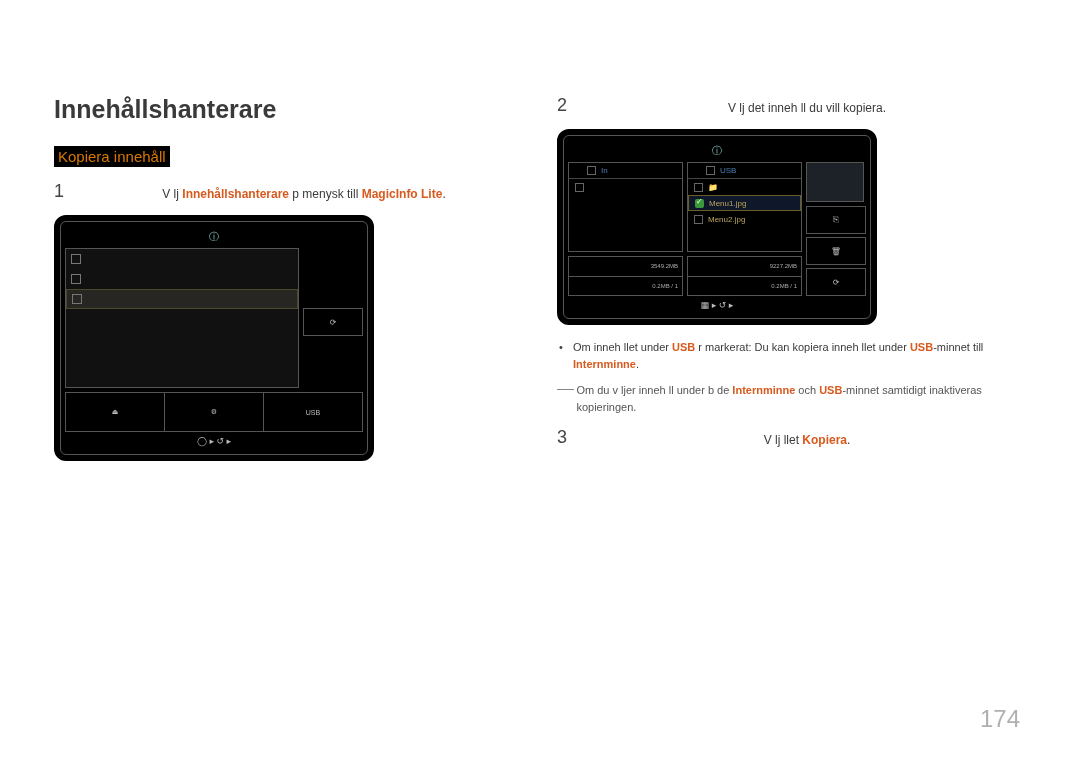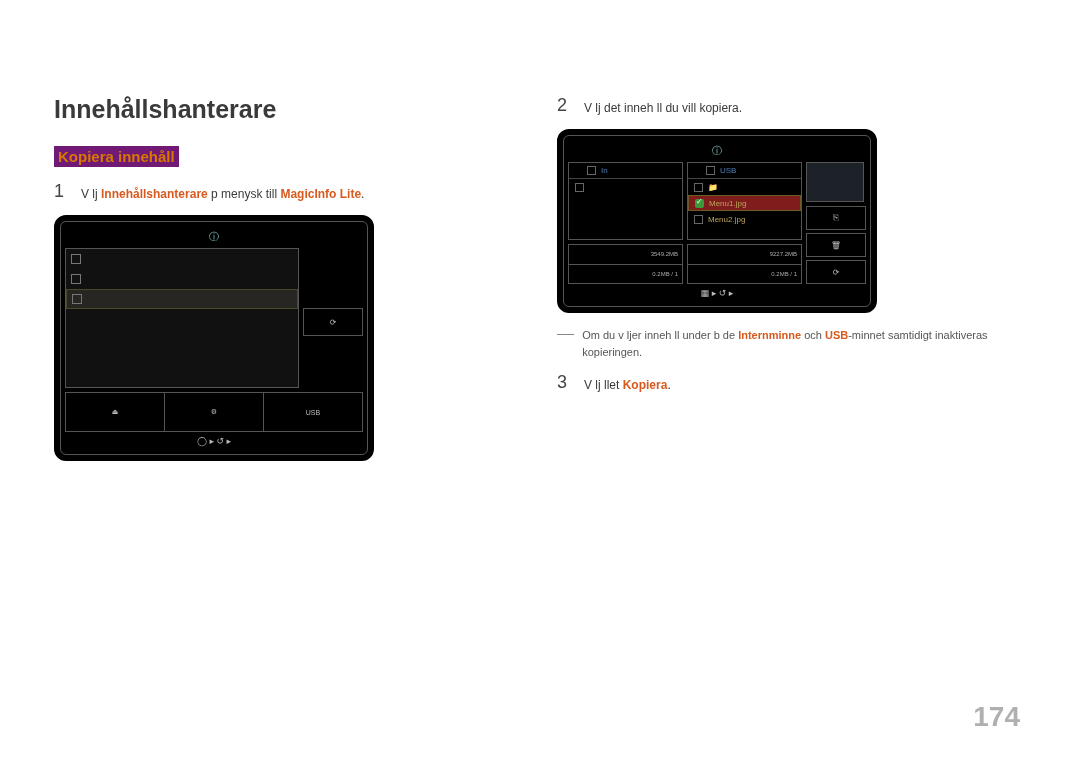--- a/index.html
+++ b/index.html
@@ -23,23 +23,23 @@
   .col-right { max-width: 480px; }
 
   h1.title {
     font-size: 25px;
     font-weight: 600;
     color: #3a3a3a;
     margin-bottom: 22px;
   }
   h2.subtitle {
     font-size: 15px;
-    font-weight: 700;
+    font-weight: 400;
     color: #d87800;
-    background: #701a75;
+    background: #000000;
     display: inline-block;
     padding: 2px 4px;
     margin-bottom: 14px;
   }
   .step {
     display: flex;
     gap: 15px;
     margin-bottom: 12px;
     font-size: 12px;
     align-items: flex-start;
@@ -47,20 +47,21 @@
   .step-num {
     font-size: 18px;
     color: #444;
     font-weight: 400;
     min-width: 12px;
   }
   .step-body {
     flex: 1;
     padding-top: 4px;
     line-height: 1.5;
+    text-align: center;
   }
   .highlight-red { color: #d85a1e; font-weight: 600; }
 
   .device-frame {
     border: 6px solid #000;
     border-radius: 12px;
     width: 320px;
     background: #000;
     margin-top: 10px;
   }
@@ -133,21 +134,21 @@
   .device-frame2 {
     border: 6px solid #000;
     border-radius: 12px;
     width: 320px;
     background: #000;
     margin-top: 10px;
   }
   .two-panes {
     display: flex;
     gap: 4px;
-    height: 78px;
+    height: 90px;
   }
   .pane {
     border: 1px solid #555;
     flex: 1;
     display: flex;
     flex-direction: column;
   }
   .pane-tab {
     height: 16px;
     font-size: 8px;
@@ -161,21 +162,21 @@
     display: flex;
     align-items: center;
     height: 16px;
     font-size: 8px;
     color: #bba55a;
     padding-left: 6px;
   }
   .check { width: 9px; height: 9px; background: #3a9a3a; margin-right: 5px; border-radius: 2px; position: relative; }
   .check::after { content: "✓"; color: #fff; font-size: 8px; position: absolute; top: -2px; left: 1px; }
   .uncheck { width: 9px; height: 9px; border: 1px solid #666; margin-right: 5px; }
-  .file-sel { border: 1px solid #6a5d2a; background: #7f1d1d; padding-right: 4px; }
+  .file-sel { border: 1px solid #6a5d2a; background: #0f172a; padding-right: 4px; }
 
   .info-grid {
     display: flex;
     gap: 4px;
     height: 40px;
     margin-top: 4px;
   }
   .info-col {
     flex: 1;
     border: 1px solid #555;
@@ -228,39 +229,39 @@
     margin-bottom: 6px;
   }
   .bullets li::before {
     content: "•";
     position: absolute;
     left: 2px;
     top: 0;
   }
   .note {
     display: flex;
-    gap: 8px;
+    gap: 2px;
     font-size: 11px;
     line-height: 1.5;
     color: #555;
     margin: 6px 0 12px 0;
   }
   .note-dash {
     width: 18px;
     border-top: 1px solid #888;
     margin-top: 7px;
   }
 
   .page-number {
     position: absolute;
     right: 60px;
     bottom: 30px;
-    font-size: 28px;
+    font-size: 24px;
     color: #b0b0b0;
-    font-weight: 700;
+    font-weight: 400;
   }
 </style>
 </head>
 <body>
 
 <div class="page">
 
   <div class="col col-left">
     <h1 class="title">Innehållshanterare</h1>
     <h2 class="subtitle">Kopiera innehåll</h2>
@@ -371,20 +372,23 @@
               <div class="b">🗑</div>
               <div class="b">⟳</div>
             </div>
           </div>
         </div>
         <div class="bottom-hints">▦ ▸   ↺ ▸</div>
       </div>
     </div>
 
     <ul class="bullets">
+      <li>
+        <span>Om inneh llet under </span><span class="highlight-red">USB</span><span>  r markerat: Du kan kopiera inneh llet under </span><span class="highlight-red">USB</span><span>-minnet till </span><span class="highlight-red">Internminne</span><span>.</span>
+      </li>
     </ul>
 
     <div class="note">
       <div class="note-dash"></div>
       <div>
         <span>Om du v ljer inneh ll under b de </span><span class="highlight-red">Internminne</span><span> och </span><span class="highlight-red">USB</span><span>-minnet samtidigt inaktiveras kopieringen.</span>
       </div>
     </div>
 
     <div class="step">

